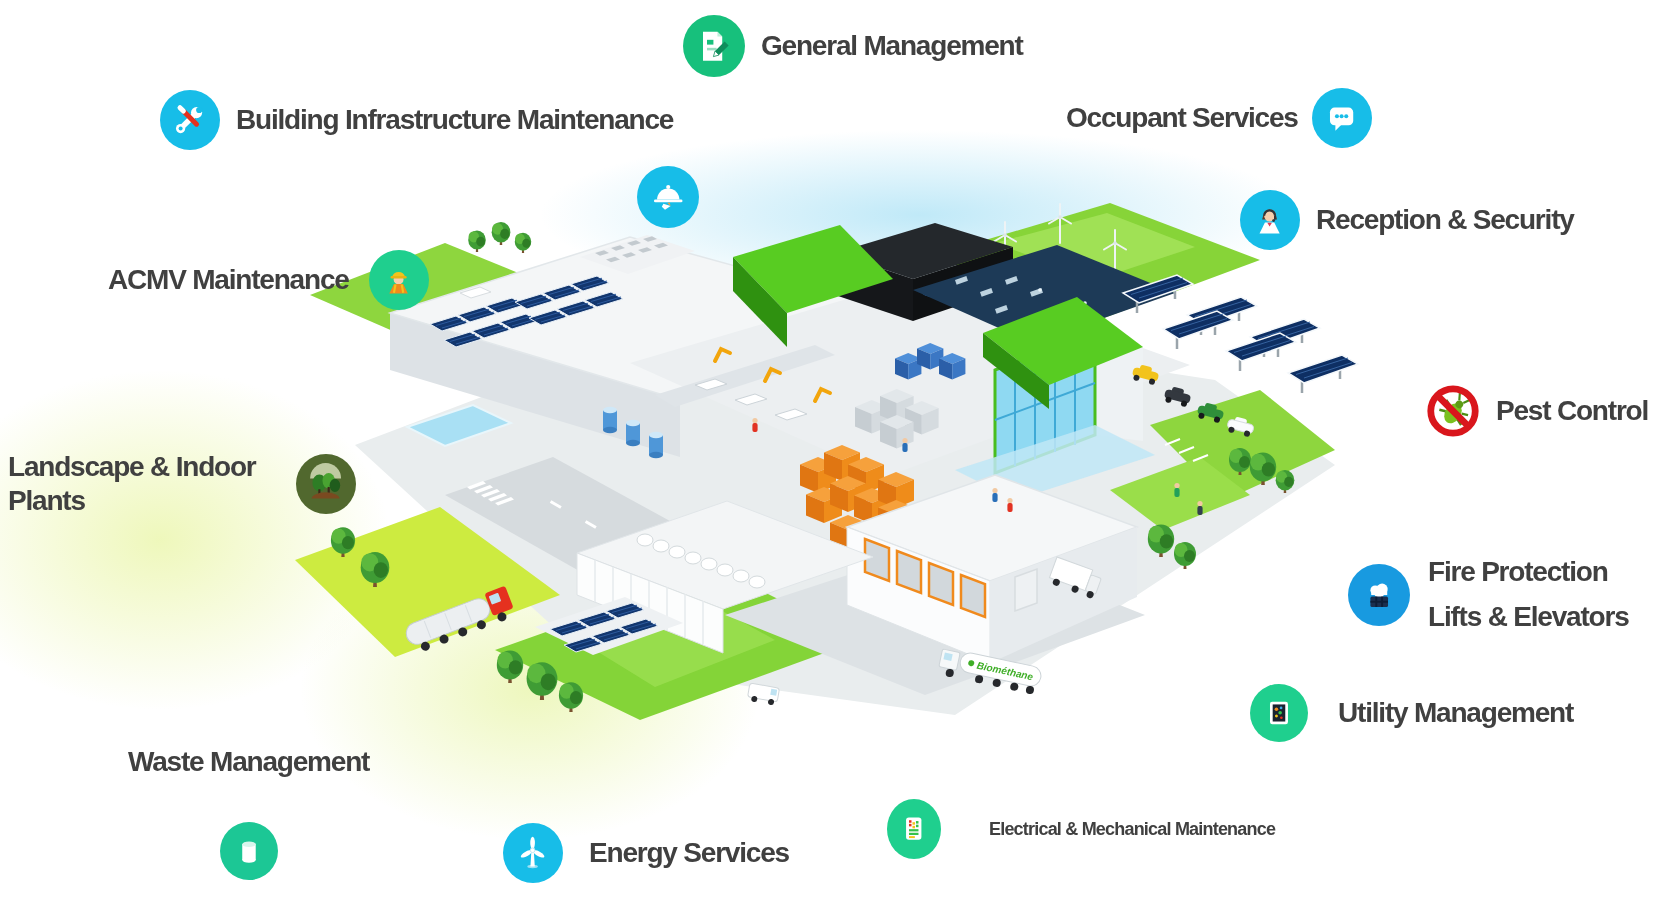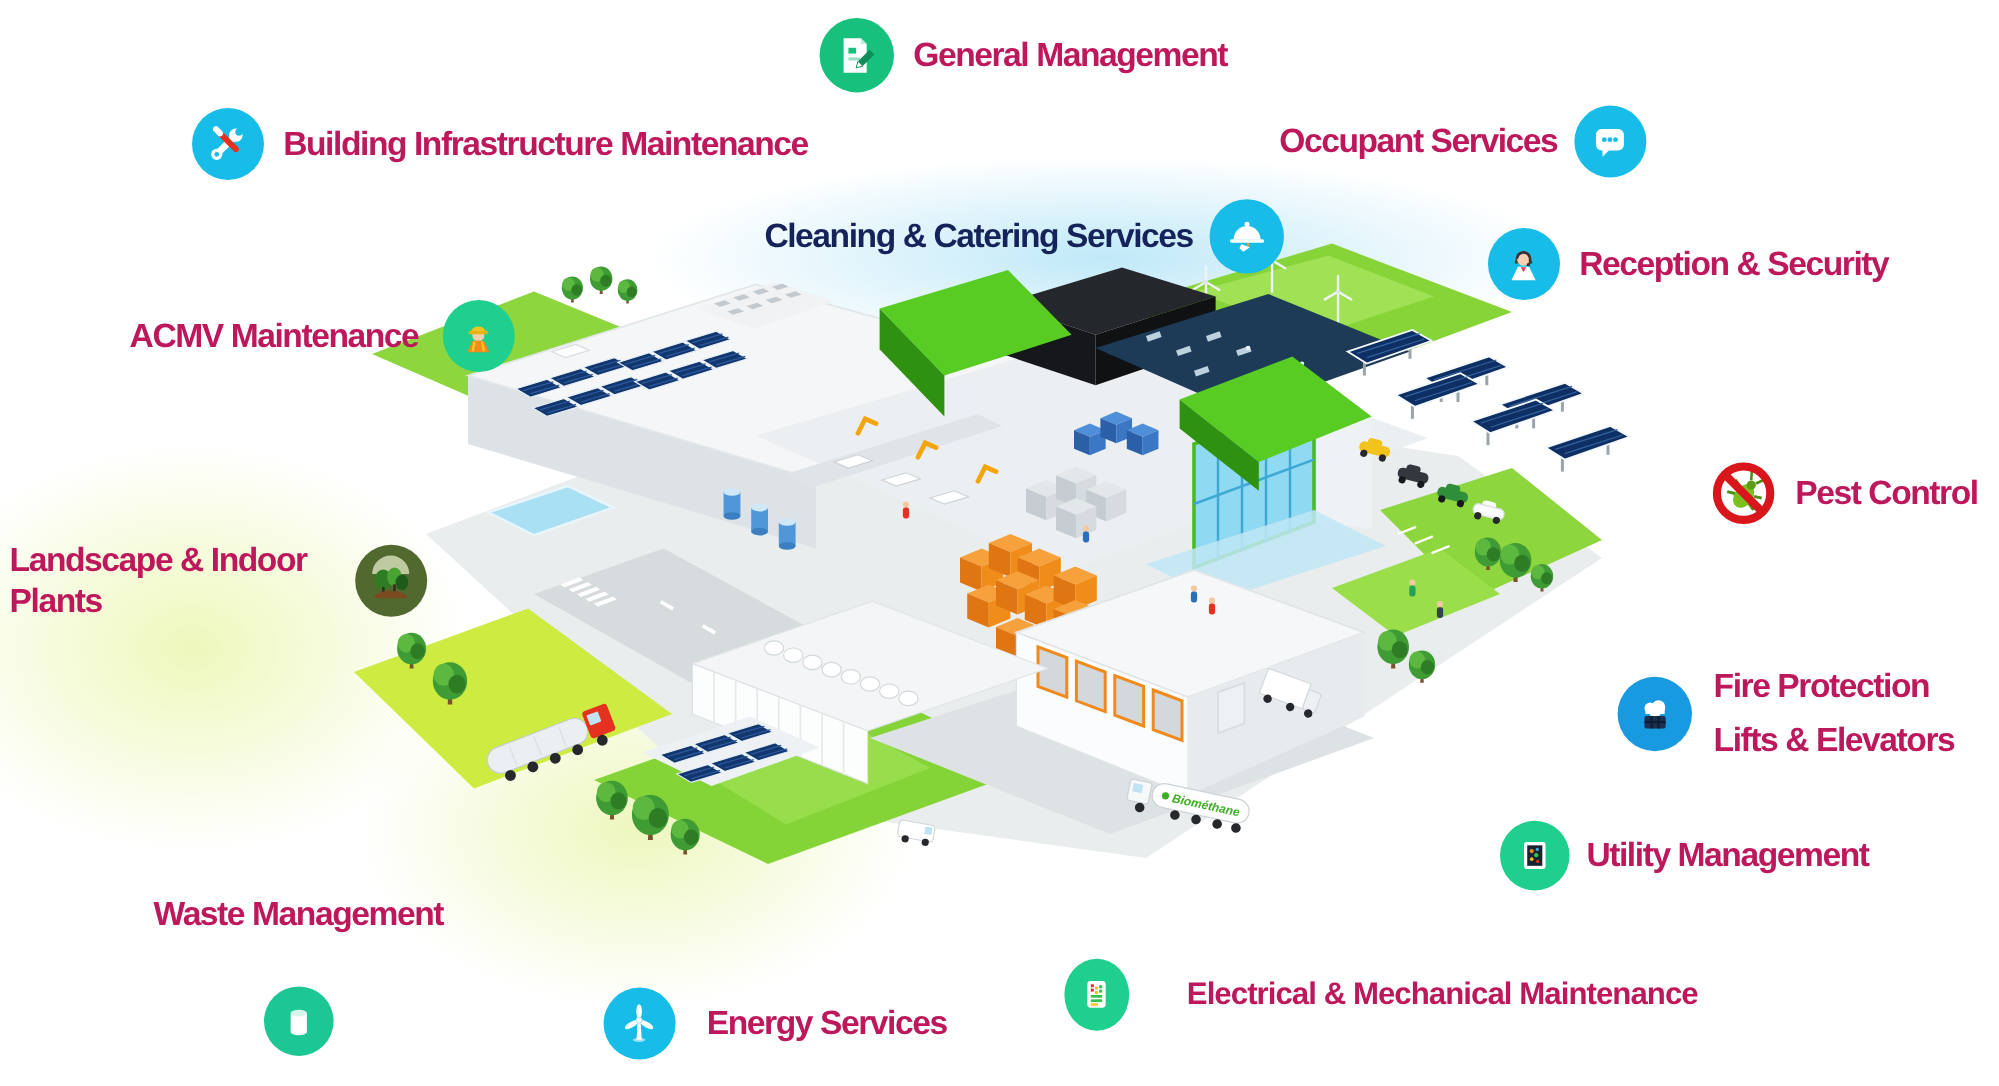--- a/index.html
+++ b/index.html
@@ -7,45 +7,45 @@
           font-family:"Liberation Sans",sans-serif;}
   .glow{position:absolute;pointer-events:none;}
   #glow-cyan{left:540px;top:130px;width:760px;height:170px;
     background:radial-gradient(closest-side,rgba(140,215,242,.55),rgba(140,215,242,0));}
   #glow-lime-left{left:-70px;top:370px;width:460px;height:340px;
     background:radial-gradient(closest-side,rgba(222,240,120,.50),rgba(222,240,120,0));}
   #glow-lime-bottom{left:300px;top:540px;width:460px;height:300px;
     background:radial-gradient(closest-side,rgba(216,238,110,.45),rgba(216,238,110,0));}
 
   .label{position:absolute;display:flex;align-items:center;gap:16px;
-         font-weight:bold;font-size:28px;letter-spacing:-1.2px;color:#be185d;white-space:nowrap;}
+         font-weight:bold;font-size:28px;letter-spacing:-1.2px;color:#404040;white-space:nowrap;}
   .label .txt{line-height:1.15;}
   .icon{width:60px;height:60px;border-radius:50%;display:flex;align-items:center;justify-content:center;flex:0 0 auto;}
   .icon svg{width:62%;height:62%;overflow:visible;}
   .icon.plain{background:transparent!important;}
   .icon.plain svg{width:100%;height:100%;}
   .teal{background:#17c07c;}  .green{background:#1fcf8e;}
   .cyan{background:#17bde8;}  .blue{background:#189ae0;}
   .tealwaste{background:#1cc795;}
 
   #lbl-general{left:683px;top:15px;} #lbl-general .icon{width:62px;height:62px;}
   #lbl-build{left:160px;top:90px;}
   #lbl-occupant{left:1066px;top:88px;gap:14px;}
   #lbl-cleaning{left:637px;top:166px;color:#16235a;gap:14px;} #lbl-cleaning .icon{width:62px;height:62px;}
   #lbl-reception{left:1240px;top:190px;justify-content:center;}
   #lbl-acmv{left:108px;top:250px;gap:20px;}
   #lbl-pest{left:1424px;top:382px;gap:14px;} #lbl-pest .icon{width:58px;height:58px;}
   #lbl-landscape{left:8px;top:450px;white-space:normal;}
   #lbl-landscape .txt{width:272px;line-height:1.22;}
   #lbl-fire{left:1348px;top:556px;gap:18px;} #lbl-fire .icon{width:62px;height:62px;}
   #lbl-fire .col{display:flex;flex-direction:column;gap:13px;}
-  #lbl-utility{left:1250px;top:684px;gap:14px;} #lbl-utility .icon{width:58px;height:58px;}
+  #lbl-utility{left:1250px;top:684px;gap:30px;} #lbl-utility .icon{width:58px;height:58px;}
   #lbl-waste{left:128px;top:746px;gap:44px;flex-direction:column;} #lbl-waste .icon{width:58px;height:58px;}
   #lbl-energy{left:503px;top:823px;gap:26px;}
-  #lbl-electrical{left:887px;top:799px;gap:48px;font-size:26px;letter-spacing:-0.8px;}
+  #lbl-electrical{left:887px;top:799px;gap:48px;font-size:18px;letter-spacing:-0.8px;}
   #lbl-electrical .icon{width:54px;height:60px;border-radius:50%;}
   #illu{position:absolute;left:295px;top:195px;width:1070px;height:545px;}
 </style>
 </head>
 <body>
 
 <div class="canvas">
 
   <div class="glow" id="glow-cyan"></div>
   <div class="glow" id="glow-lime-left"></div>
@@ -450,21 +450,20 @@
           <rect x="4.5" y="5.5" width="15" height="11.5" rx="3" fill="#fff"></rect>
       <polygon points="8,16 8,20.5 12.5,16" fill="#fff"></polygon>
       <circle cx="9" cy="11.2" r="1.3" fill="#17bde8"></circle>
           <circle cx="12" cy="11.2" r="1.3" fill="#17bde8"></circle>
           <circle cx="15" cy="11.2" r="1.3" fill="#17bde8"></circle>
         </svg>
     </span>
   </div>
 
   <div class="label" id="lbl-cleaning">
-    <span class="txt">Cleaning &amp; Catering Services</span>
     <span class="icon cyan">
       <svg viewBox="0 0 24 24">
           <path d="M5,13.5 a7,7 0 0 1 14,0 z" fill="#fff"></path>
           <circle cx="12" cy="5.6" r="1.3" fill="#fff"></circle>
       <line x1="4" y1="14.3" x2="20" y2="14.3" stroke="#fff" stroke-width="1.8" stroke-linecap="round"></line>
       <polygon points="9,16 13.5,17.5 10,19.8 8,18" fill="#fff"></polygon>
           <polygon points="11.5,15.8 13.5,17.5 12.8,15.2" fill="#f0a040"></polygon>
         </svg>
     </span>
   </div>

